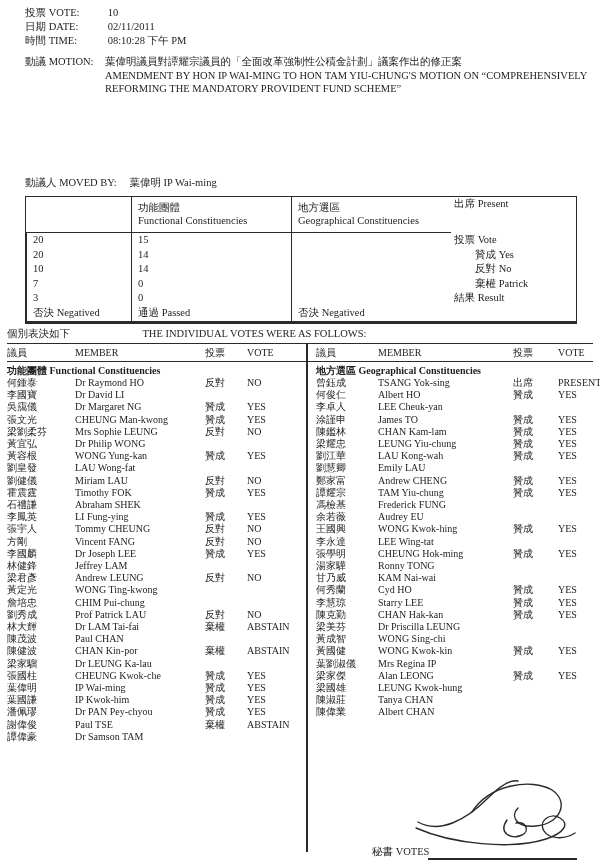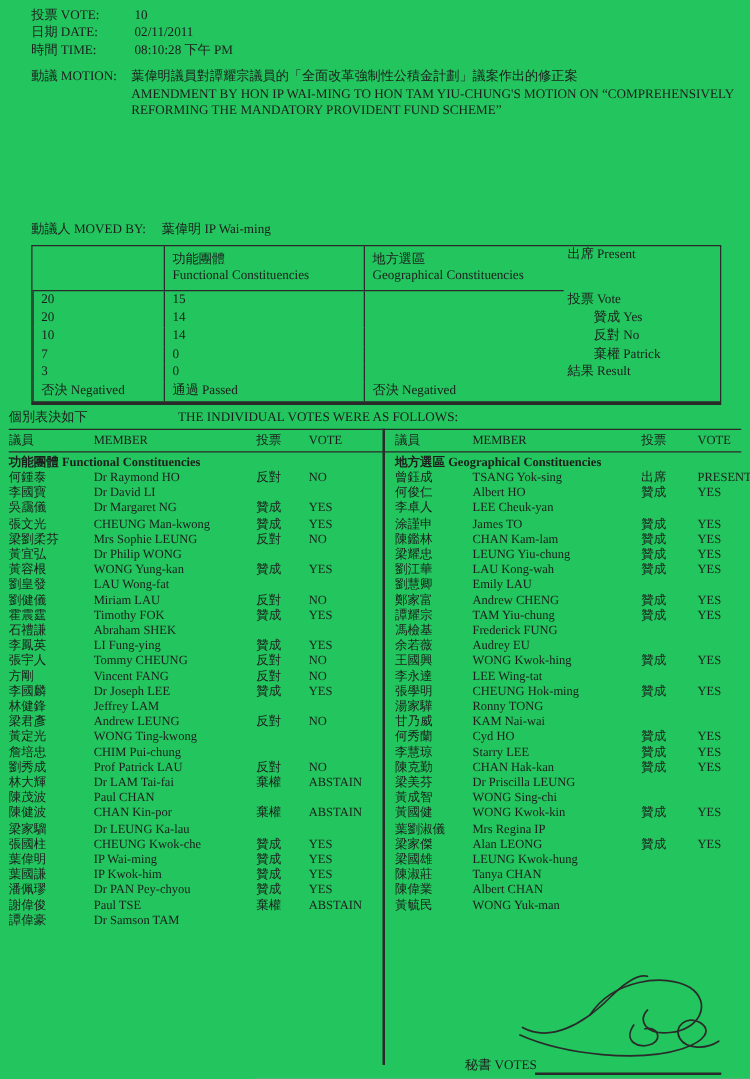--- a/index.html
+++ b/index.html
@@ -1,16 +1,16 @@
 <!DOCTYPE html>
 <html><head>
 <meta charset="utf-8">
 <style>
   html,body{margin:0;padding:0;background:#9a9a9a;}
-  .page{position:relative;width:600px;height:863px;background:#22c55e;
+  .page{position:relative;width:600px;height:863px;background:#ffffff;
         font-family:"Liberation Serif","DejaVu Serif",serif;color:#1d1d1d;overflow:hidden;}
   .abs{position:absolute;}
   
   .hdr-row{font-size:10.5px;line-height:14px;white-space:nowrap;}
   .hdr-label{display:inline-block;width:80px;}
   
   .motion{display:flex;font-size:10.5px;line-height:13.5px;}
   .motion-label{width:80px;flex:0 0 80px;}
   .motion-text{width:486px;}
   
@@ -492,26 +492,20 @@
           <span>Tanya CHAN</span>
           <span></span>
           <span></span>
         </div>
         <div class="member-row grid-r">
           <span>陳偉業</span>
           <span>Albert CHAN</span>
           <span></span>
           <span></span>
         </div>
-        <div class="member-row grid-r">
-          <span>黃毓民</span>
-          <span>WONG Yuk-man</span>
-          <span></span>
-          <span></span>
-        </div>
       </div>
   </div>
 
   <svg class="abs" style="top:776px;left:412px;" width="168" height="74" viewBox="0 0 168 74">
     <g fill="none" stroke="#2a2a2a" stroke-width="1.4" stroke-linecap="round">
       <path d="M6,46 C28,58 54,44 76,22 C88,10 98,3 106,5"></path>
       <path d="M60,36 C78,8 120,2 140,14 C158,26 148,48 124,50 C104,52 98,40 106,32"></path>
       <path d="M95,44 C86,57 99,64 110,59 C118,55 114,45 104,47"></path>
       <path d="M4,52 C40,68 100,74 134,63 C152,57 158,48 148,42 C138,36 126,45 132,55 C137,63 152,64 163,57"></path>
     </g>

